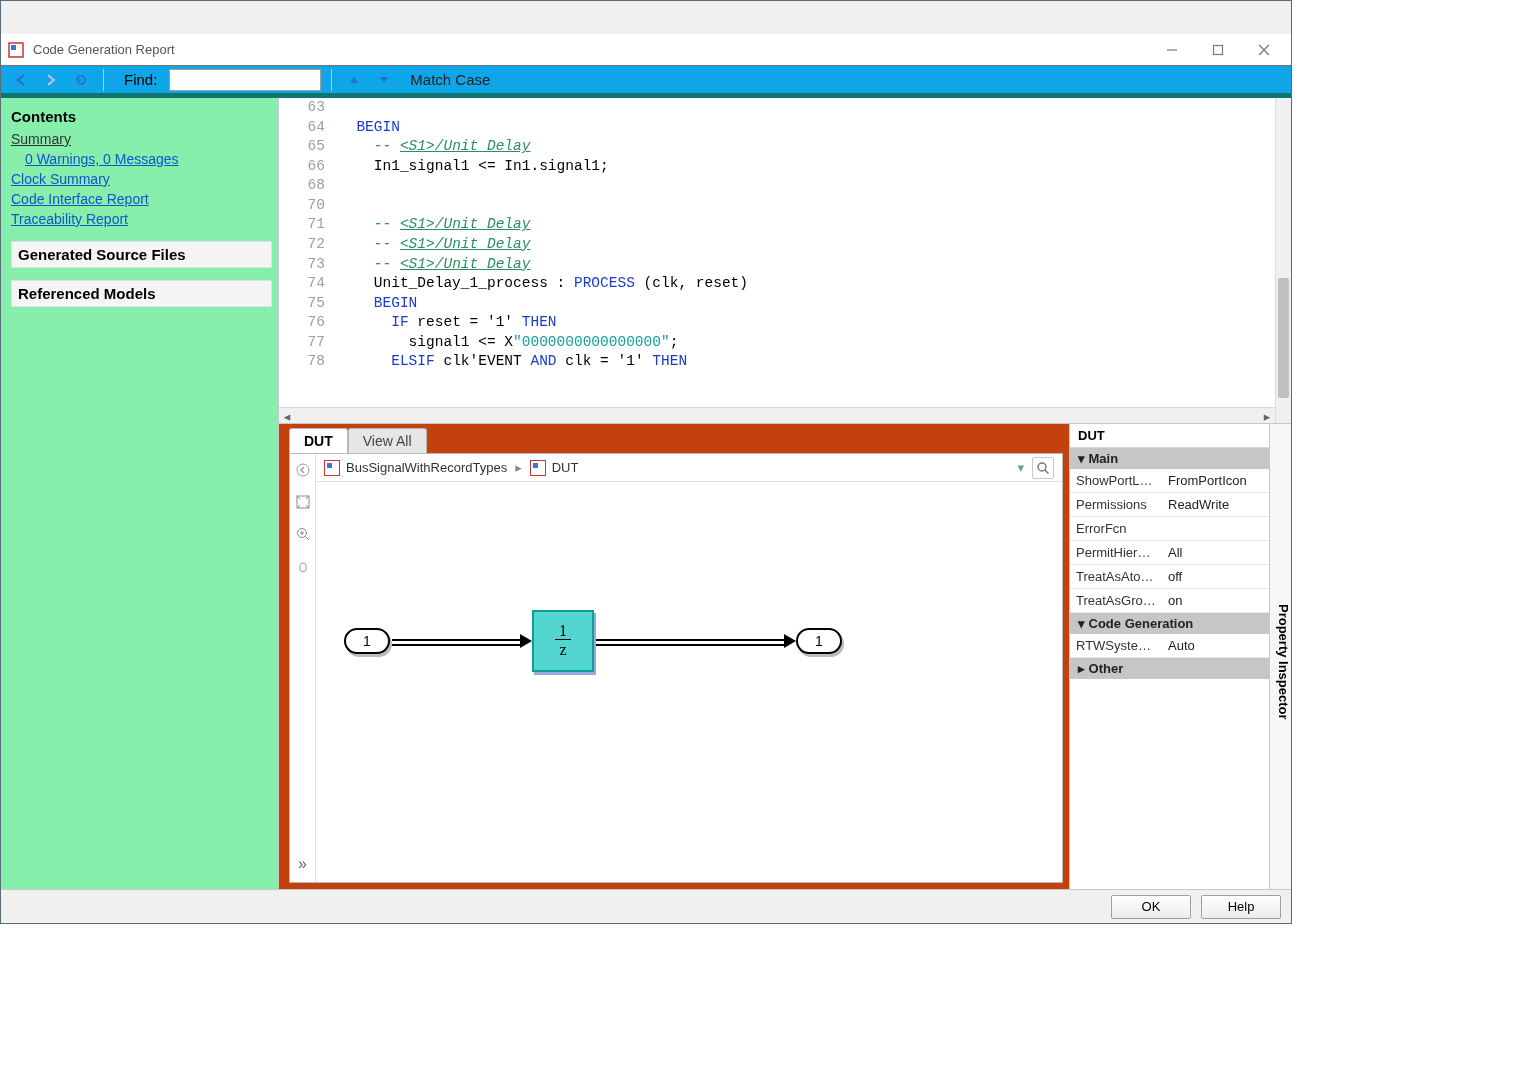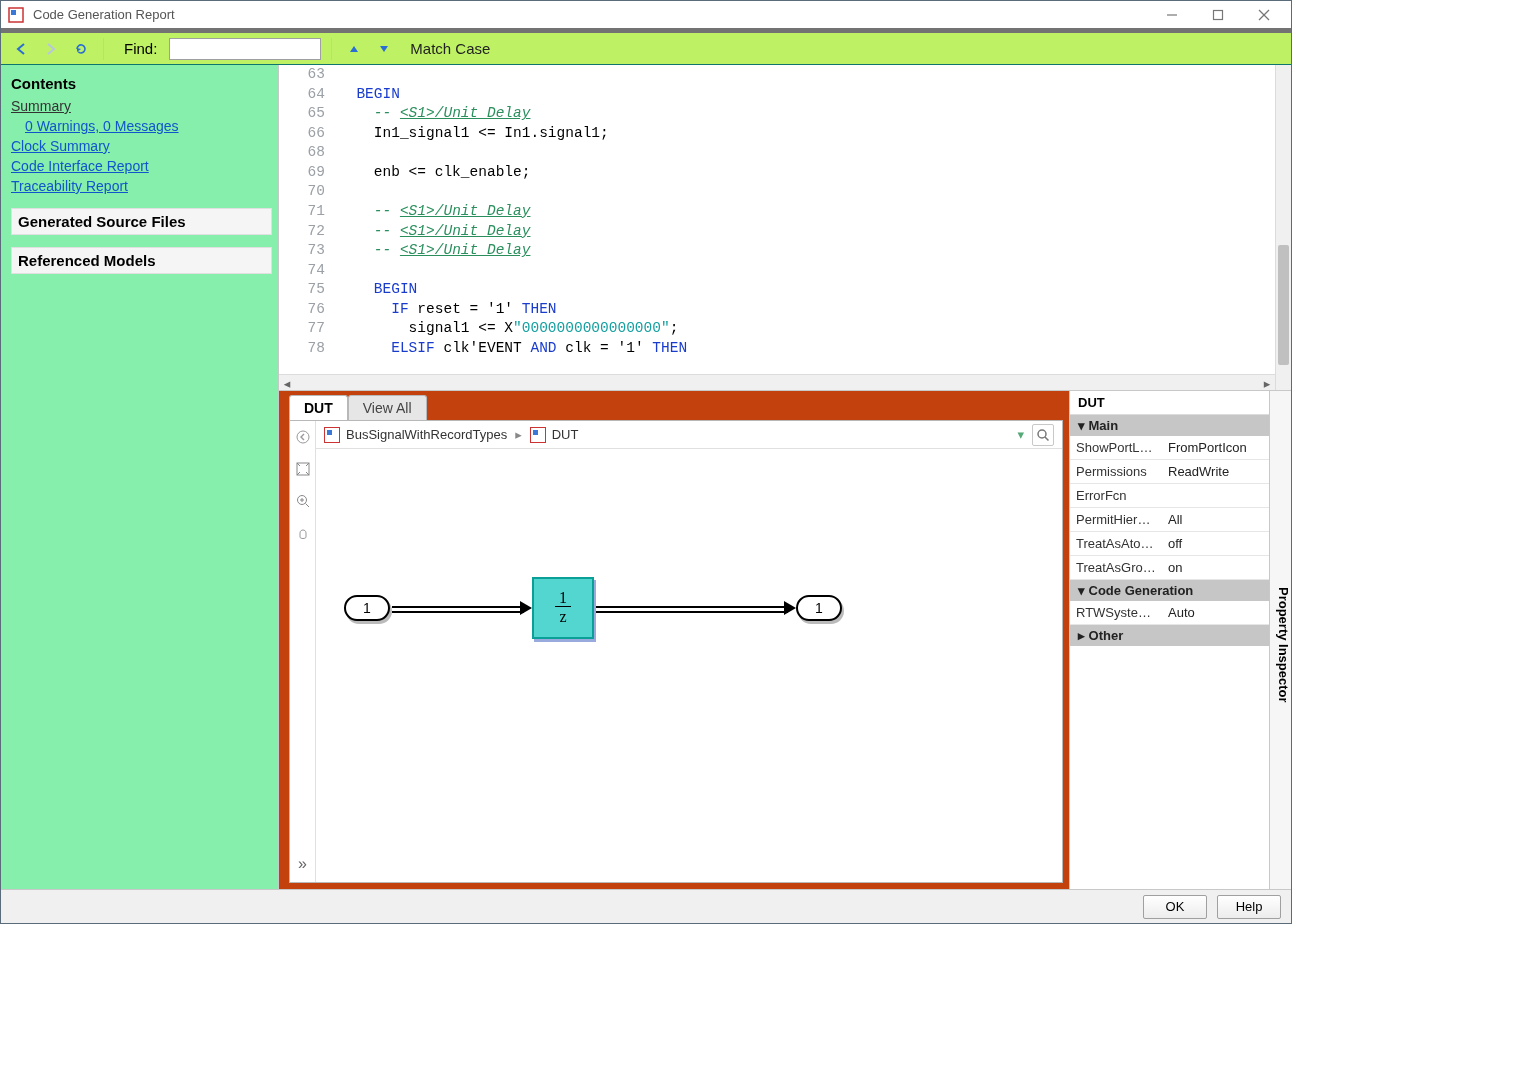--- a/index.html
+++ b/index.html
@@ -1,26 +1,26 @@
 <!DOCTYPE html>
 <html><head>
 <meta charset="utf-8">
 <style>
   * { box-sizing: border-box; margin: 0; padding: 0; }
   html, body { height: 100%; font-family: "Segoe UI", Arial, sans-serif; font-size: 13px; color: #000; background: #fff; overflow: hidden; }
   .window { width: 1292px; height: 924px; border: 1px solid #5a6b7a; background: #f0f0f0; display: flex; flex-direction: column; position: relative; }
   
-  .titlebar { height: 32px; display: flex; align-items: center; padding: 0 4px 0 6px; background: #fff; border-bottom: 5px solid #737373; }
+  .titlebar { height: 32px; display: flex; align-items: center; padding: 0 4px 0 6px; background: #fff; border-bottom: 1px solid #737373; margin-top: 33px; }
   .titlebar .app-icon { width: 18px; height: 18px; margin-right: 8px; display:inline-flex; align-items:center; justify-content:center; }
   .titlebar .title { color: #555; font-size: 13px; }
   .winbtns { margin-left: auto; display: flex; }
   .winbtn { width: 46px; height: 30px; display:flex; align-items:center; justify-content:center; color:#777; }
   .winbtn svg { stroke:#777; }
   
-  .toolbar { height: 32px; background: #bef264; border-bottom: 1px solid #0f766e; display:flex; align-items:center; padding: 0 8px; gap:6px; }
+  .toolbar { height: 32px; background: #0ea5e9; border-bottom: 5px solid #0f766e; display:flex; align-items:center; padding: 0 8px; gap:6px; }
   .tbbtn { width:24px; height:24px; display:flex; align-items:center; justify-content:center; border:1px solid transparent; border-radius:2px; }
   .vsep { width:1px; height:22px; background:#c8c8c8; margin:0 4px; }
   .find-label { font-size:15px; margin:0 6px 0 10px; }
   .find-input { width:152px; height:22px; border:1px solid #a0a0a0; background:#fff; padding:0 4px; font-size:13px; }
   .matchcase { font-size:15px; margin-left:8px; color:#222; }
   
   .body { flex:1; display:flex; overflow:hidden; }
   .sidebar { width: 278px; background:#86efac; border-right:1px solid #c8c8c8; overflow-y:auto; padding:10px 6px 0 10px; }
   .sidebar h3 { font-size:15px; font-weight:700; margin-bottom:4px; }
   .sidebar .section { margin-bottom:12px; }
@@ -78,21 +78,21 @@
   
   .inspector { width:200px; border-left:1px solid #c8c8c8; background:#fff; display:flex; flex-direction:column; }
   .inspector-title { padding:4px 8px; font-weight:700; border-bottom:1px solid #dcdcdc; background:#fff; }
   .pi-section-hdr { background:#c6c6c6; color:#222; font-weight:700; padding:3px 8px; display:flex; align-items:center; gap:4px; }
   .pi-row { display:flex; border-bottom:1px solid #e6e6e6; font-size:13px; }
   .pi-row .k { width:92px; padding:4px 6px; color:#333; white-space:nowrap; overflow:hidden; text-overflow:ellipsis; }
   .pi-row .v { flex:1; padding:4px 6px; color:#222; }
   .pi-tab { width:22px; background:#f6f6f6; border-left:1px solid #c8c8c8; display:flex; align-items:flex-start; justify-content:center; writing-mode: vertical-rl; padding-top:10px; font-weight:700; font-size:13px; }
   
   .footer { height:34px; background:#f0f0f0; border-top:1px solid #c8c8c8; display:flex; align-items:center; justify-content:flex-end; padding:0 10px; gap:10px; }
-  .btn { width:64px; height:24px; border:1px solid #a0a0a0; background:linear-gradient(#fff,#ececec); border-radius:2px; font-size:13px; }
+  .btn { width:80px; height:24px; border:1px solid #a0a0a0; background:linear-gradient(#fff,#ececec); border-radius:2px; font-size:13px; }
 </style>
 </head>
 <body>
 
 <div class="window">
 
   <div class="titlebar">
     <span class="app-icon">
       <svg width="16" height="16" viewBox="0 0 16 16">
           <rect x="1" y="1" width="14" height="14" fill="#fff" stroke="#c33" stroke-width="1.5"></rect>
@@ -192,41 +192,38 @@
               </div>
               <div class="coderow">
                 <div class="gutter">66</div>
                 <div class="codeline">    In1_signal1 &lt;= In1.signal1;</div>
               </div>
               <div class="coderow">
                 <div class="gutter">68</div>
                 <div class="codeline"></div>
               </div>
               <div class="coderow">
-                <div class="gutter">69</div>
-                <div class="codeline">    enb &lt;= clk_enable;</div>
-              </div>
-              <div class="coderow">
                 <div class="gutter">70</div>
                 <div class="codeline"></div>
               </div>
               <div class="coderow">
                 <div class="gutter">71</div>
                 <div class="codeline">    <span class="cm">-- <span class="lnk">&lt;S1&gt;/Unit Delay</span></span></div>
               </div>
               <div class="coderow">
                 <div class="gutter">72</div>
                 <div class="codeline">    <span class="cm">-- <span class="lnk">&lt;S1&gt;/Unit Delay</span></span></div>
               </div>
               <div class="coderow">
                 <div class="gutter">73</div>
                 <div class="codeline">    <span class="cm">-- <span class="lnk">&lt;S1&gt;/Unit Delay</span></span></div>
               </div>
               <div class="coderow">
                 <div class="gutter">74</div>
+                <div class="codeline">    Unit_Delay_1_process : <span class="kw">PROCESS</span> (clk, reset)</div>
               </div>
               <div class="coderow">
                 <div class="gutter">75</div>
                 <div class="codeline">    <span class="kw">BEGIN</span></div>
               </div>
               <div class="coderow">
                 <div class="gutter">76</div>
                 <div class="codeline">      <span class="kw">IF</span> reset = '1' <span class="kw">THEN</span></div>
               </div>
               <div class="coderow">

